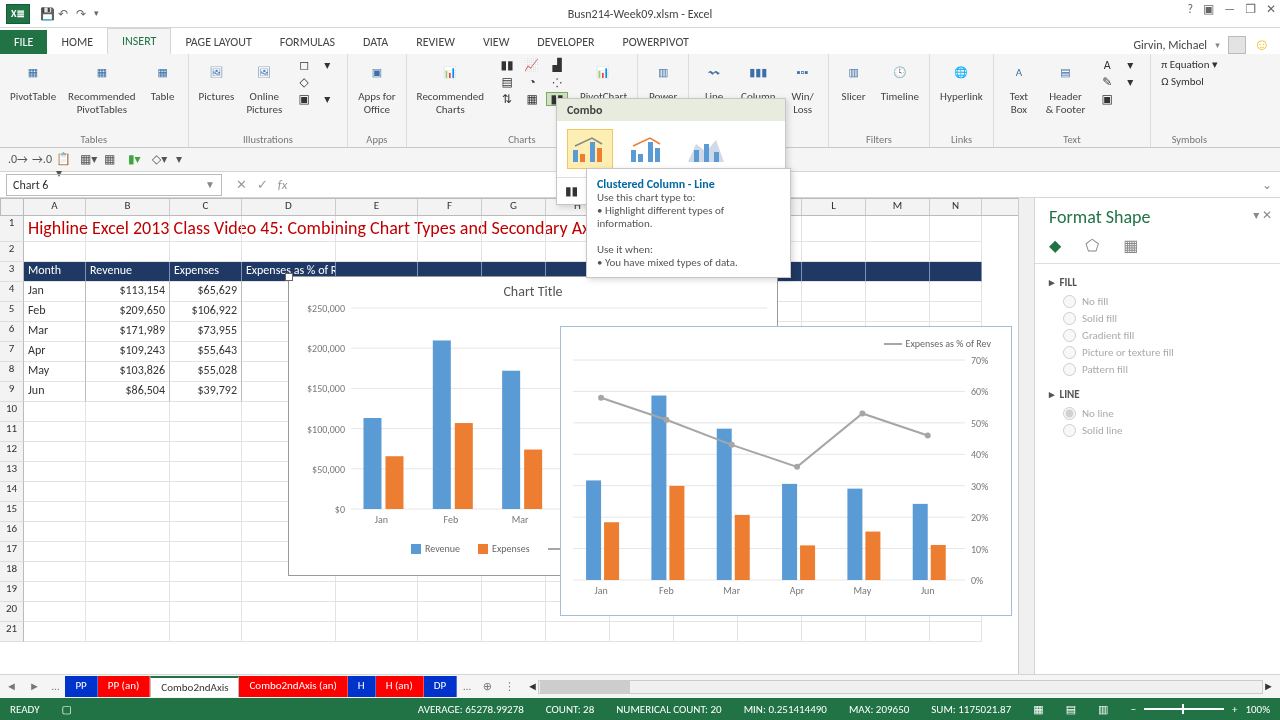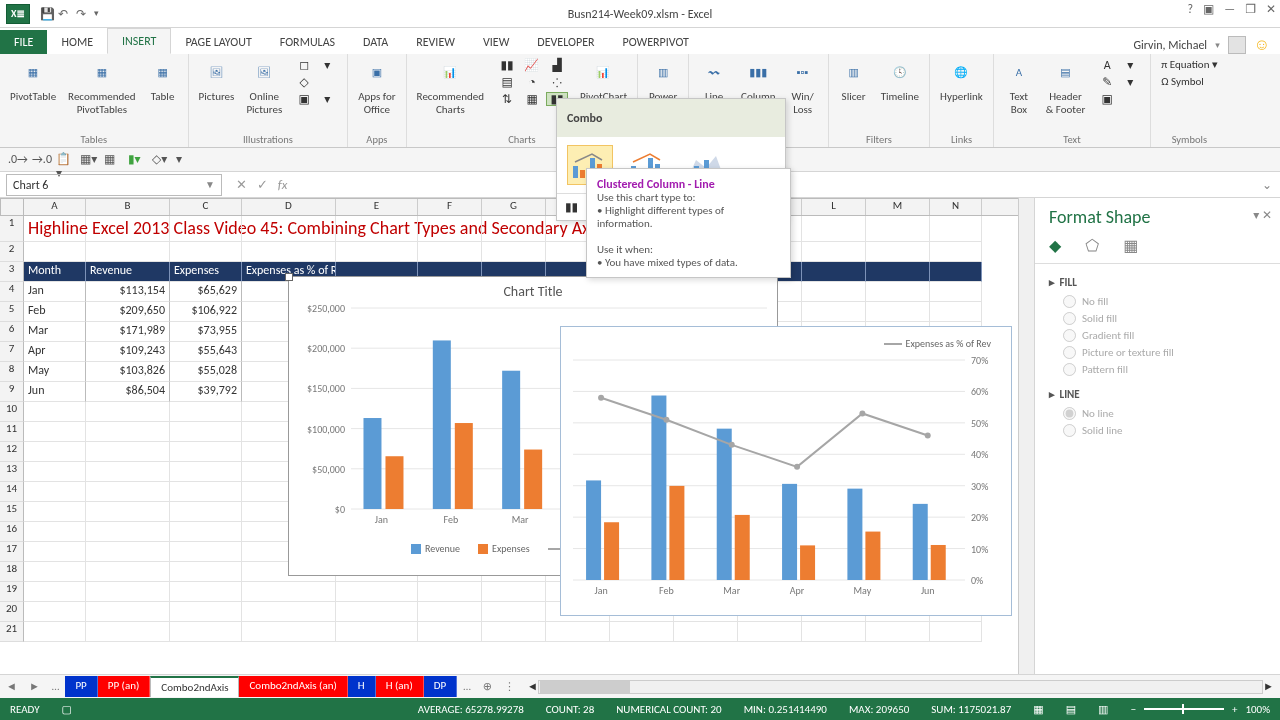--- a/index.html
+++ b/index.html
@@ -68,27 +68,27 @@
   .fs-title { font-size:18px; color:#217346; padding:8px 14px 4px;}
   .fs-tabs { display:flex; gap:24px; padding:4px 14px 8px; border-bottom:1px solid #ddd;}
   .fs-tabs span { color:#888; font-size:16px;}
   .fs-section { padding:8px 14px; font-size:11px;}
   .fs-section h4 { margin:4px 0; font-size:11px; color:#555; display:flex; align-items:center; gap:5px;}
   .fs-radio { display:flex; align-items:center; gap:6px; color:#aaa; padding:2px 0 2px 14px;}
   .fs-radio input { margin:0; }
   .fs-close { position:absolute; right:8px; top:10px; color:#888;}
   
   .combo-pop { position:absolute; left:556px; top:98px; width:230px; background:#fff; border:1px solid #c6c6c6; box-shadow:2px 2px 6px rgba(0,0,0,.15); z-index:50;}
-  .combo-hdr { background:#e8ecdf; padding:12px 10px; font-size:12px; color:#444; font-weight:bold;}
+  .combo-hdr { background:#e8ecdf; padding:4px 10px; font-size:12px; color:#444; font-weight:bold;}
   .combo-row { display:flex; gap:12px; padding:8px 10px;}
   .combo-row .opt { width:46px; height:40px; border:1px solid transparent; display:flex; align-items:center; justify-content:center;}
   .combo-row .opt.hov { border:1px solid #f2c462; background:#fdeeb3;}
   .combo-foot { border-top:1px solid #ddd; padding:6px 8px; display:flex; align-items:center; gap:8px;}
   .tooltip-pop { position:absolute; left:586px; top:168px; width:205px; background:#fff; border:1px solid #c6c6c6; box-shadow:2px 2px 6px rgba(0,0,0,.15); padding:8px 10px; font-size:11px; color:#555; z-index:60;}
-  .tooltip-pop b { font-size:12px; color:#a21caf;}
+  .tooltip-pop b { font-size:12px; color:#0369a1;}
   
   .sheettabs { height:24px; background:#f5f5f5; border-top:1px solid #d5d5d5; display:flex; align-items:center; font-size:11px;}
   .navtab { padding:0 6px; color:#777;}
   .stab { padding:3px 10px; color:#fff; border-right:1px solid rgba(255,255,255,.3);}
   .stab.active { background:#fff !important; color:#333; border-top:2px solid #217346; border-left:1px solid #bbb; border-right:1px solid #bbb;}
   .hsb { flex:1; display:flex; align-items:center; padding:0 6px;}
   .hsb .track{ flex:1; height:14px; border:1px solid #ccc; background:#f0f0f0; position:relative;}
   .hsb .thumb{ position:absolute; left:1px; width:90px; height:12px; background:#cdcdcd;}
   
   .status { height:22px; background:#217346; color:#fff; font-size:11px; display:flex; align-items:center; padding:0 10px; gap:22px;}

